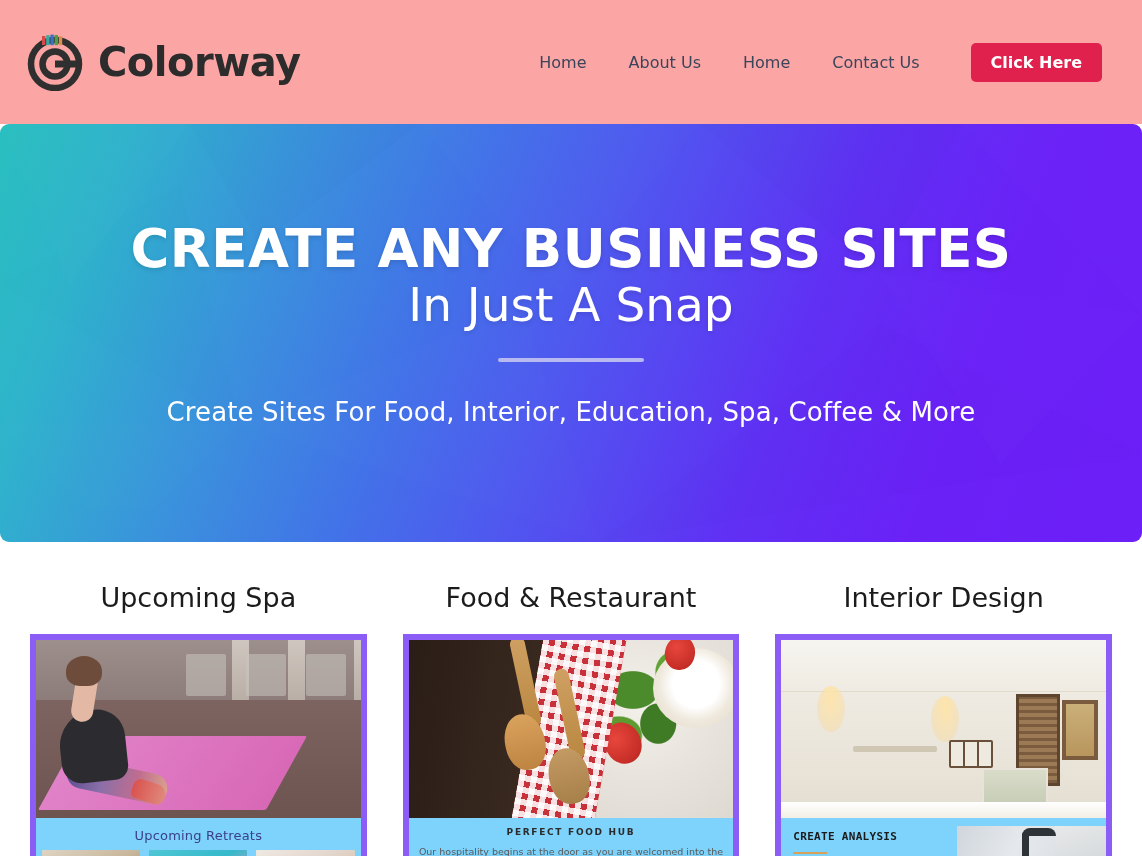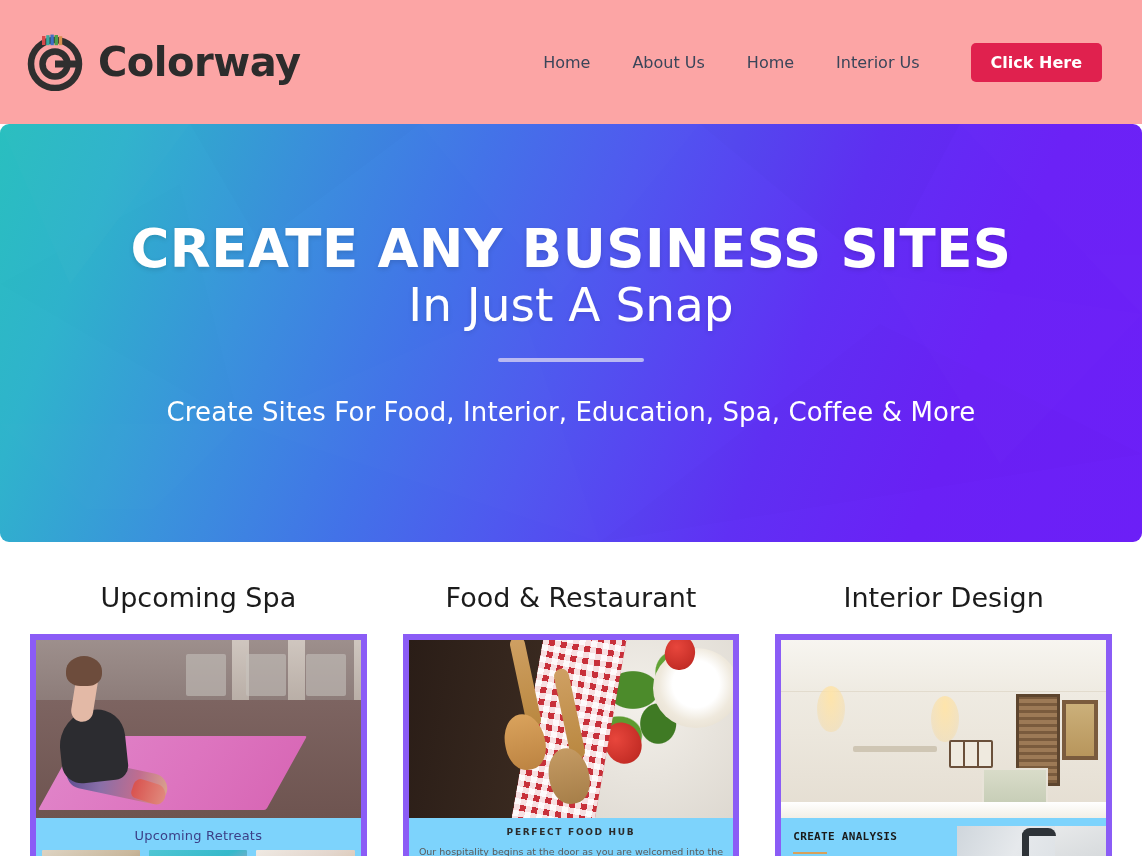--- a/index.html
+++ b/index.html
@@ -501,21 +501,21 @@
           <rect x="32.8" y="3.2" width="3.4" height="9" fill="#d98f4e"></rect>
         </svg>
       </span>
       <span class="brand-name">Colorway</span>
     </a>
 
     <nav class="nav">
       <a class="nav-link" href="#">Home</a>
       <a class="nav-link" href="#">About Us</a>
       <a class="nav-link" href="#">Home</a>
-      <a class="nav-link" href="#">Interior Us</a>
+      <a class="nav-link" href="#">Contact Us</a>
       <button class="nav-cta">Click Here</button>
     </nav>
   </header>
 
   <section class="hero">
 
     <svg class="hero-poly" viewBox="0 0 1142 418" preserveAspectRatio="none">
       <polygon points="0,0 190,0 70,160" fill="#ffffff" opacity="0.10"></polygon>
       <polygon points="190,0 420,0 260,120" fill="#000000" opacity="0.08"></polygon>
       <polygon points="420,0 700,0 560,170" fill="#ffffff" opacity="0.07"></polygon>

